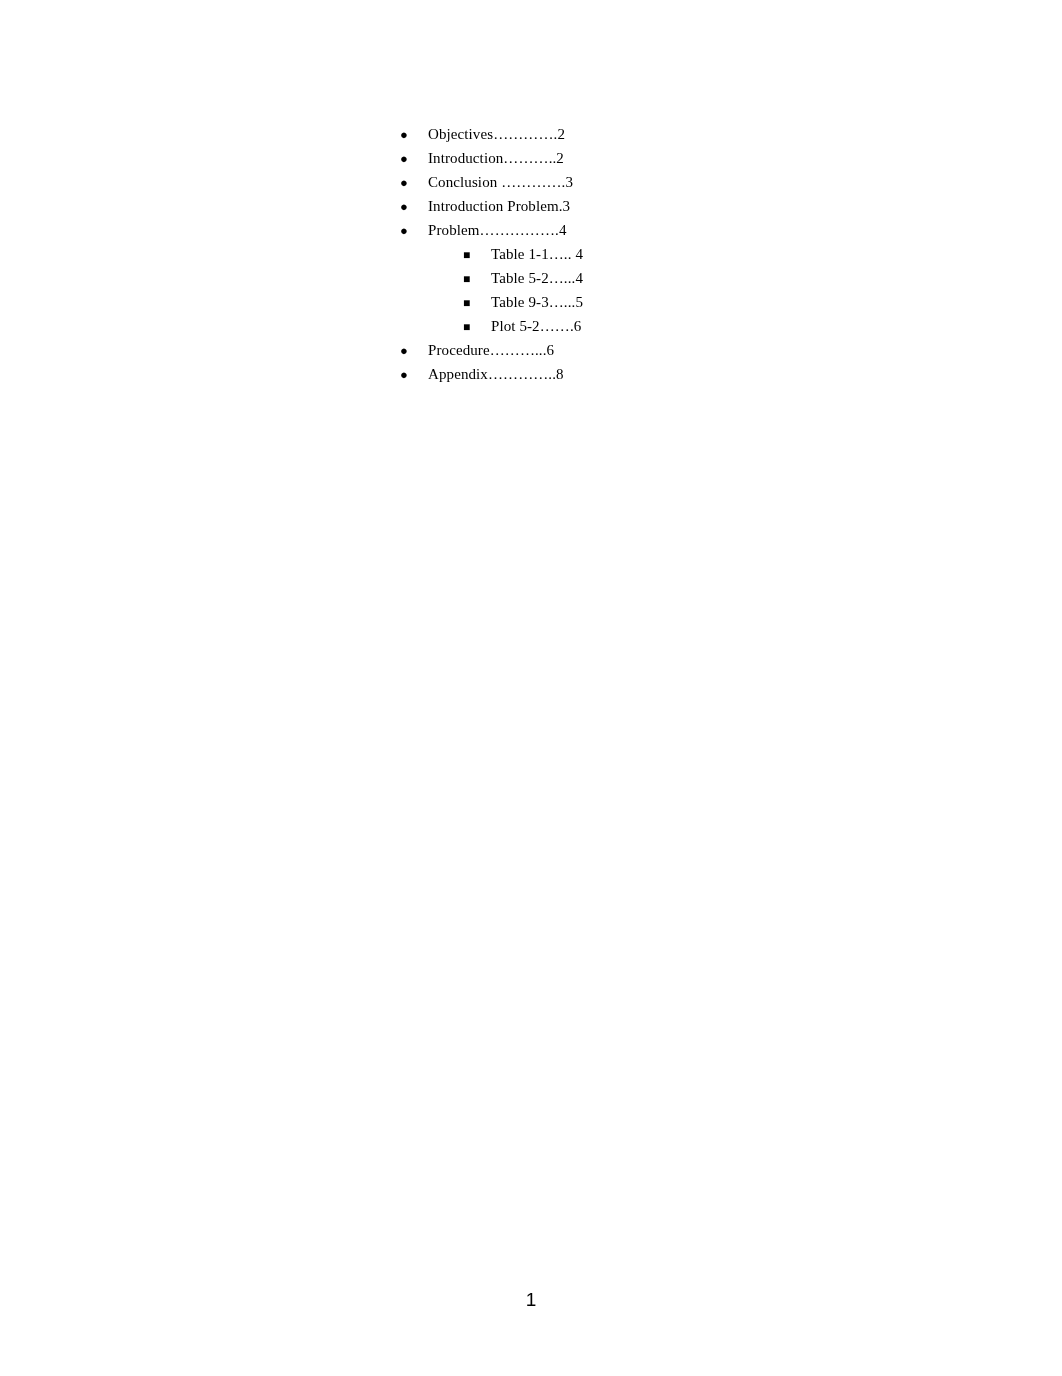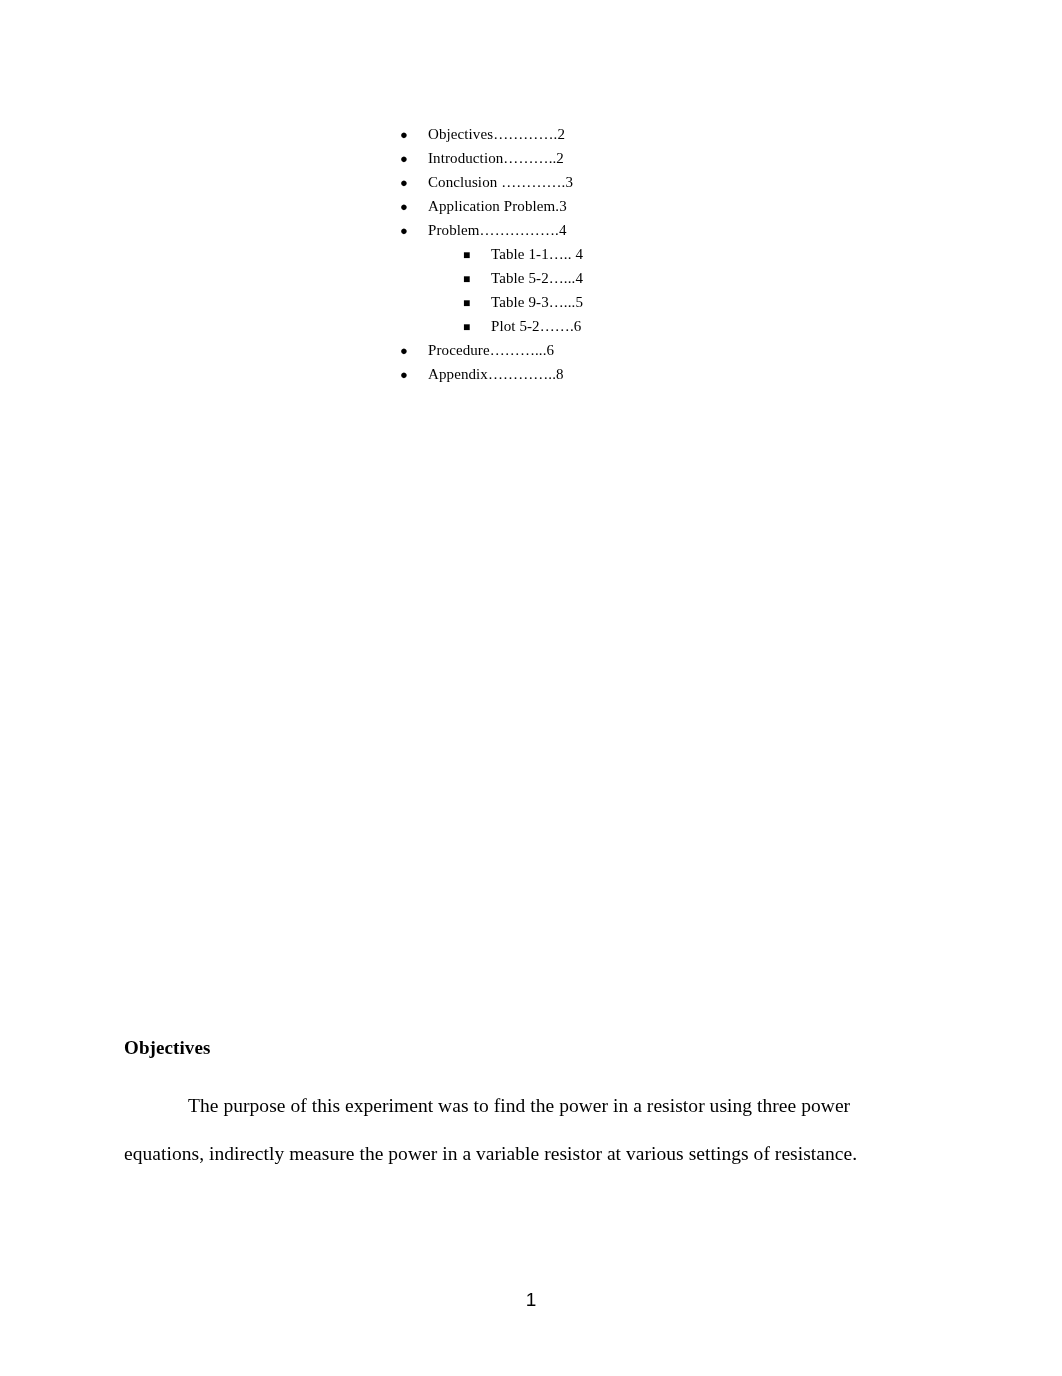--- a/index.html
+++ b/index.html
@@ -135,21 +135,21 @@
         <span class="toc-text">Introduction………..2</span>
       </li>
 
       <li class="toc-row level-1">
         <span class="bullet">●</span>
         <span class="toc-text">Conclusion ………….3</span>
       </li>
 
       <li class="toc-row level-1">
         <span class="bullet">●</span>
-        <span class="toc-text">Application Problem.3</span>
+        <span class="toc-text">Introduction Problem.3</span>
       </li>
 
       <li class="toc-row level-1">
         <span class="bullet">●</span>
         <span class="toc-text">Problem…………….4</span>
       </li>
 
       <li>
         <ul class="sub-list">
 
@@ -182,20 +182,16 @@
       </li>
 
       <li class="toc-row level-1">
         <span class="bullet">●</span>
         <span class="toc-text">Appendix…………..8</span>
       </li>
 
     </ul>
   </div>
 
-  <div class="section">
-    <h2 class="section-heading">Objectives</h2>
-    <p class="section-paragraph">The purpose of this experiment was to find the power in a resistor using three power equations, indirectly measure the power in a variable resistor at various settings of resistance.</p>
-  </div>
 
   <div class="page-number">1</div>
 
 </div>
 
 </body></html>

